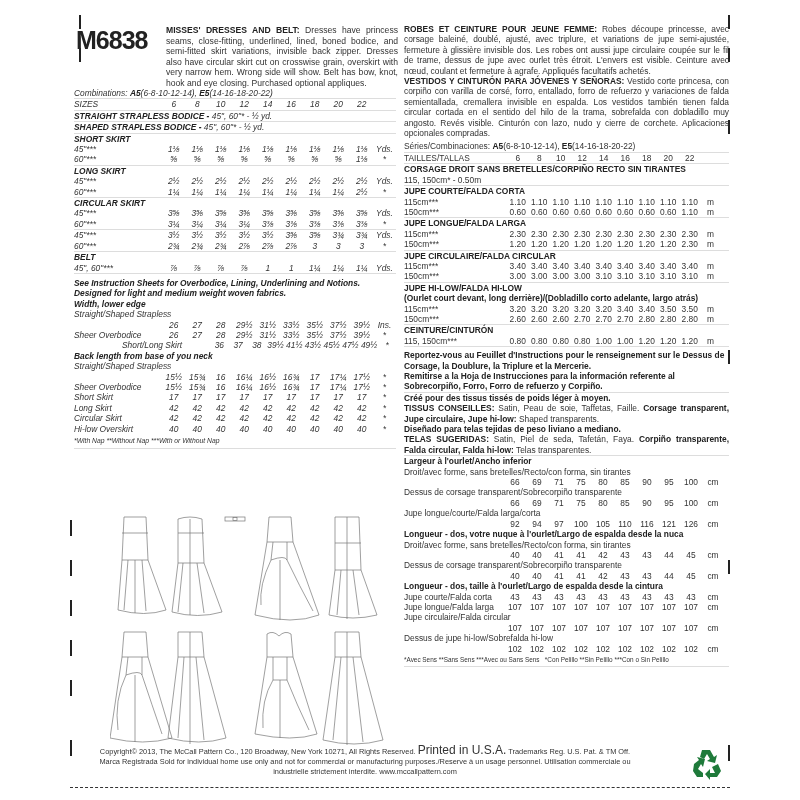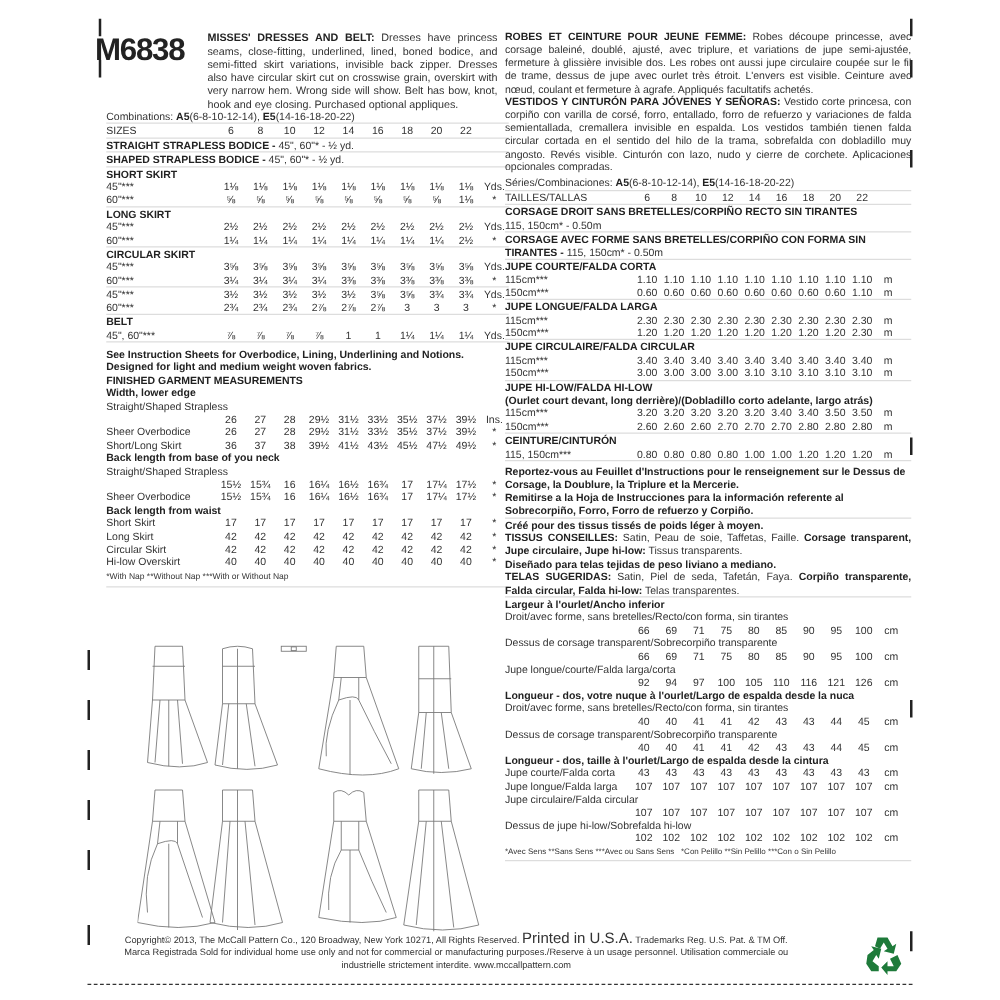--- a/index.html
+++ b/index.html
@@ -1,19 +1,19 @@
 <!DOCTYPE html>
 <html><head>
 <meta charset="utf-8">
 <style>
   html,body{margin:0;padding:0;background:#fff;}
   body{width:800px;height:800px;position:relative;overflow:hidden;font-family:"Liberation Sans",sans-serif;color:#333;}
   .page{position:absolute;left:0;top:0;width:800px;height:800px;}
   .col{position:absolute;font-size:8.4px;line-height:10.4px;}
-  .left{left:85px;top:20px;width:322px;}
+  .left{left:74px;top:20px;width:322px;font-style:italic;}
   .right{left:404px;top:24px;width:325px;}
   .code{position:absolute;left:76px;top:22px;font-size:25px;font-weight:bold;color:#222;letter-spacing:-1px;line-height:36px;text-align:right;}
   .desc{position:absolute;left:166px;top:25px;width:232px;font-size:8.6px;line-height:10.6px;text-align:justify;}
   .b{font-weight:bold;color:#222;}
   .row{display:flex;align-items:baseline;white-space:nowrap;}
   .lbl{flex:0 0 auto;}
   .v{text-align:center;}
   .sep{border-bottom:1px solid #ddd;}
   .hdr{font-weight:bold;color:#222;white-space:nowrap;}
   .cut{position:absolute;background:#222;}
@@ -186,21 +186,20 @@
           <span class="v" style="width: 23.5px;">1</span>
           <span class="v" style="width: 23.5px;">1</span>
           <span class="v" style="width: 23.5px;">1¼</span>
           <span class="v" style="width: 23.5px;">1¼</span>
           <span class="v" style="width: 23.5px;">1¼</span>
           <span class="v" style="width: 22px;">Yds.</span>
         </div>
       </div>
     <div style="margin-top:4px;" class="b">See Instruction Sheets for Overbodice, Lining, Underlining and Notions.</div>
     <div class="b">Designed for light and medium weight woven fabrics.</div>
-    <div class="hdr">FINISHED GARMENT MEASUREMENTS</div>
     <div class="hdr">Width, lower edge</div>
     <div>Straight/Shaped Strapless</div>
     <div id="en-width">
         <div class="row">
           <span class="lbl" style="width: 88px;"></span>
           <span class="v" style="width: 23.5px;">26</span>
           <span class="v" style="width: 23.5px;">27</span>
           <span class="v" style="width: 23.5px;">28</span>
           <span class="v" style="width: 23.5px;">29½</span>
           <span class="v" style="width: 23.5px;">31½</span>
@@ -217,21 +216,21 @@
           <span class="v" style="width: 23.5px;">28</span>
           <span class="v" style="width: 23.5px;">29½</span>
           <span class="v" style="width: 23.5px;">31½</span>
           <span class="v" style="width: 23.5px;">33½</span>
           <span class="v" style="width: 23.5px;">35½</span>
           <span class="v" style="width: 23.5px;">37½</span>
           <span class="v" style="width: 23.5px;">39½</span>
           <span class="v" style="width: 22px;">*</span>
         </div>
         <div class="row">
-          <span class="lbl" style="width: 88px;">Short/Long Skirt</span>
+          <span class="lbl" style="width: 88px; margin-left: 48px;">Short/Long Skirt</span>
           <span class="v" style="width: 23.5px;">36</span>
           <span class="v" style="width: 23.5px;">37</span>
           <span class="v" style="width: 23.5px;">38</span>
           <span class="v" style="width: 23.5px;">39½</span>
           <span class="v" style="width: 23.5px;">41½</span>
           <span class="v" style="width: 23.5px;">43½</span>
           <span class="v" style="width: 23.5px;">45½</span>
           <span class="v" style="width: 23.5px;">47½</span>
           <span class="v" style="width: 23.5px;">49½</span>
           <span class="v" style="width: 22px;">*</span>
@@ -260,21 +259,20 @@
           <span class="v" style="width: 23.5px;">16</span>
           <span class="v" style="width: 23.5px;">16¼</span>
           <span class="v" style="width: 23.5px;">16½</span>
           <span class="v" style="width: 23.5px;">16¾</span>
           <span class="v" style="width: 23.5px;">17</span>
           <span class="v" style="width: 23.5px;">17¼</span>
           <span class="v" style="width: 23.5px;">17½</span>
           <span class="v" style="width: 22px;">*</span>
         </div>
       </div>
-    <div class="hdr">Back length from waist</div>
     <div id="en-waist">
         <div class="row">
           <span class="lbl" style="width: 88px;">Short Skirt</span>
           <span class="v" style="width: 23.5px;">17</span>
           <span class="v" style="width: 23.5px;">17</span>
           <span class="v" style="width: 23.5px;">17</span>
           <span class="v" style="width: 23.5px;">17</span>
           <span class="v" style="width: 23.5px;">17</span>
           <span class="v" style="width: 23.5px;">17</span>
           <span class="v" style="width: 23.5px;">17</span>
@@ -344,21 +342,20 @@
         <span class="v" style="width: 21.5px;">10</span>
         <span class="v" style="width: 21.5px;">12</span>
         <span class="v" style="width: 21.5px;">14</span>
         <span class="v" style="width: 21.5px;">16</span>
         <span class="v" style="width: 21.5px;">18</span>
         <span class="v" style="width: 21.5px;">20</span>
         <span class="v" style="width: 21.5px;">22</span>
       </div>
     <div class="hdr">CORSAGE DROIT SANS BRETELLES/CORPIÑO RECTO SIN TIRANTES</div>
     <div class="sep">115, 150cm* - 0.50m</div>
-    <div class="sep"><span class="b">CORSAGE AVEC FORME SANS BRETELLES/CORPIÑO CON FORMA SIN TIRANTES -</span> <span>115, 150cm* - 0.50m</span></div>
     <div id="m-yardage">
         <div class="hdr">JUPE COURTE/FALDA CORTA</div>
         <div class="row">
           <span class="lbl" style="width: 103px;">115cm***</span>
           <span class="v" style="width: 21.5px;">1.10</span>
           <span class="v" style="width: 21.5px;">1.10</span>
           <span class="v" style="width: 21.5px;">1.10</span>
           <span class="v" style="width: 21.5px;">1.10</span>
           <span class="v" style="width: 21.5px;">1.10</span>
           <span class="v" style="width: 21.5px;">1.10</span>
@@ -476,21 +473,21 @@
           <span class="v" style="width: 21.5px;">1.20</span>
           <span class="v" style="width: 20px;">m</span>
         </div>
       </div>
     <div class="sep" style="margin-top:3px;">
       <div class="b">Reportez-vous au Feuillet d'Instructions pour le renseignement sur le Dessus de Corsage, la Doublure, la Triplure et la Mercerie.</div>
       <div class="b">Remitirse a la Hoja de Instrucciones para la información referente al Sobrecorpiño, Forro, Forro de refuerzo y Corpiño.</div>
     </div>
     <div class="sep">
       <div class="b">Créé pour des tissus tissés de poids léger à moyen.</div>
-      <div style="text-align:justify;"><span class="b">TISSUS CONSEILLES:</span> <span>Satin, Peau de soie, Taffetas, Faille.</span> <span class="b">Corsage transparent, Jupe circulaire, Jupe hi-low:</span> <span>Tissus transparents.</span></div>
+      <div style="text-align:justify;"><span class="b">TISSUS CONSEILLES:</span> <span>Satin, Peau de soie, Taffetas, Faille.</span> <span class="b">Corsage transparent, Jupe circulaire, Jupe hi-low:</span> <span>Shaped transparents.</span></div>
       <div class="b">Diseñado para telas tejidas de peso liviano a mediano.</div>
       <div style="text-align:justify;"><span class="b">TELAS SUGERIDAS:</span> <span>Satin, Piel de seda, Tafetán, Faya.</span> <span class="b">Corpiño transparente, Falda circular, Falda hi-low:</span> <span>Telas transparentes.</span></div>
     </div>
     <div class="hdr">Largeur à l'ourlet/Ancho inferior</div>
     <div id="m-width">
         <div>Droit/avec forme, sans bretelles/Recto/con forma, sin tirantes</div>
         <div class="row">
           <span class="lbl" style="width: 100px;"></span>
           <span class="v" style="width: 22px;">66</span>
           <span class="v" style="width: 22px;">69</span>

